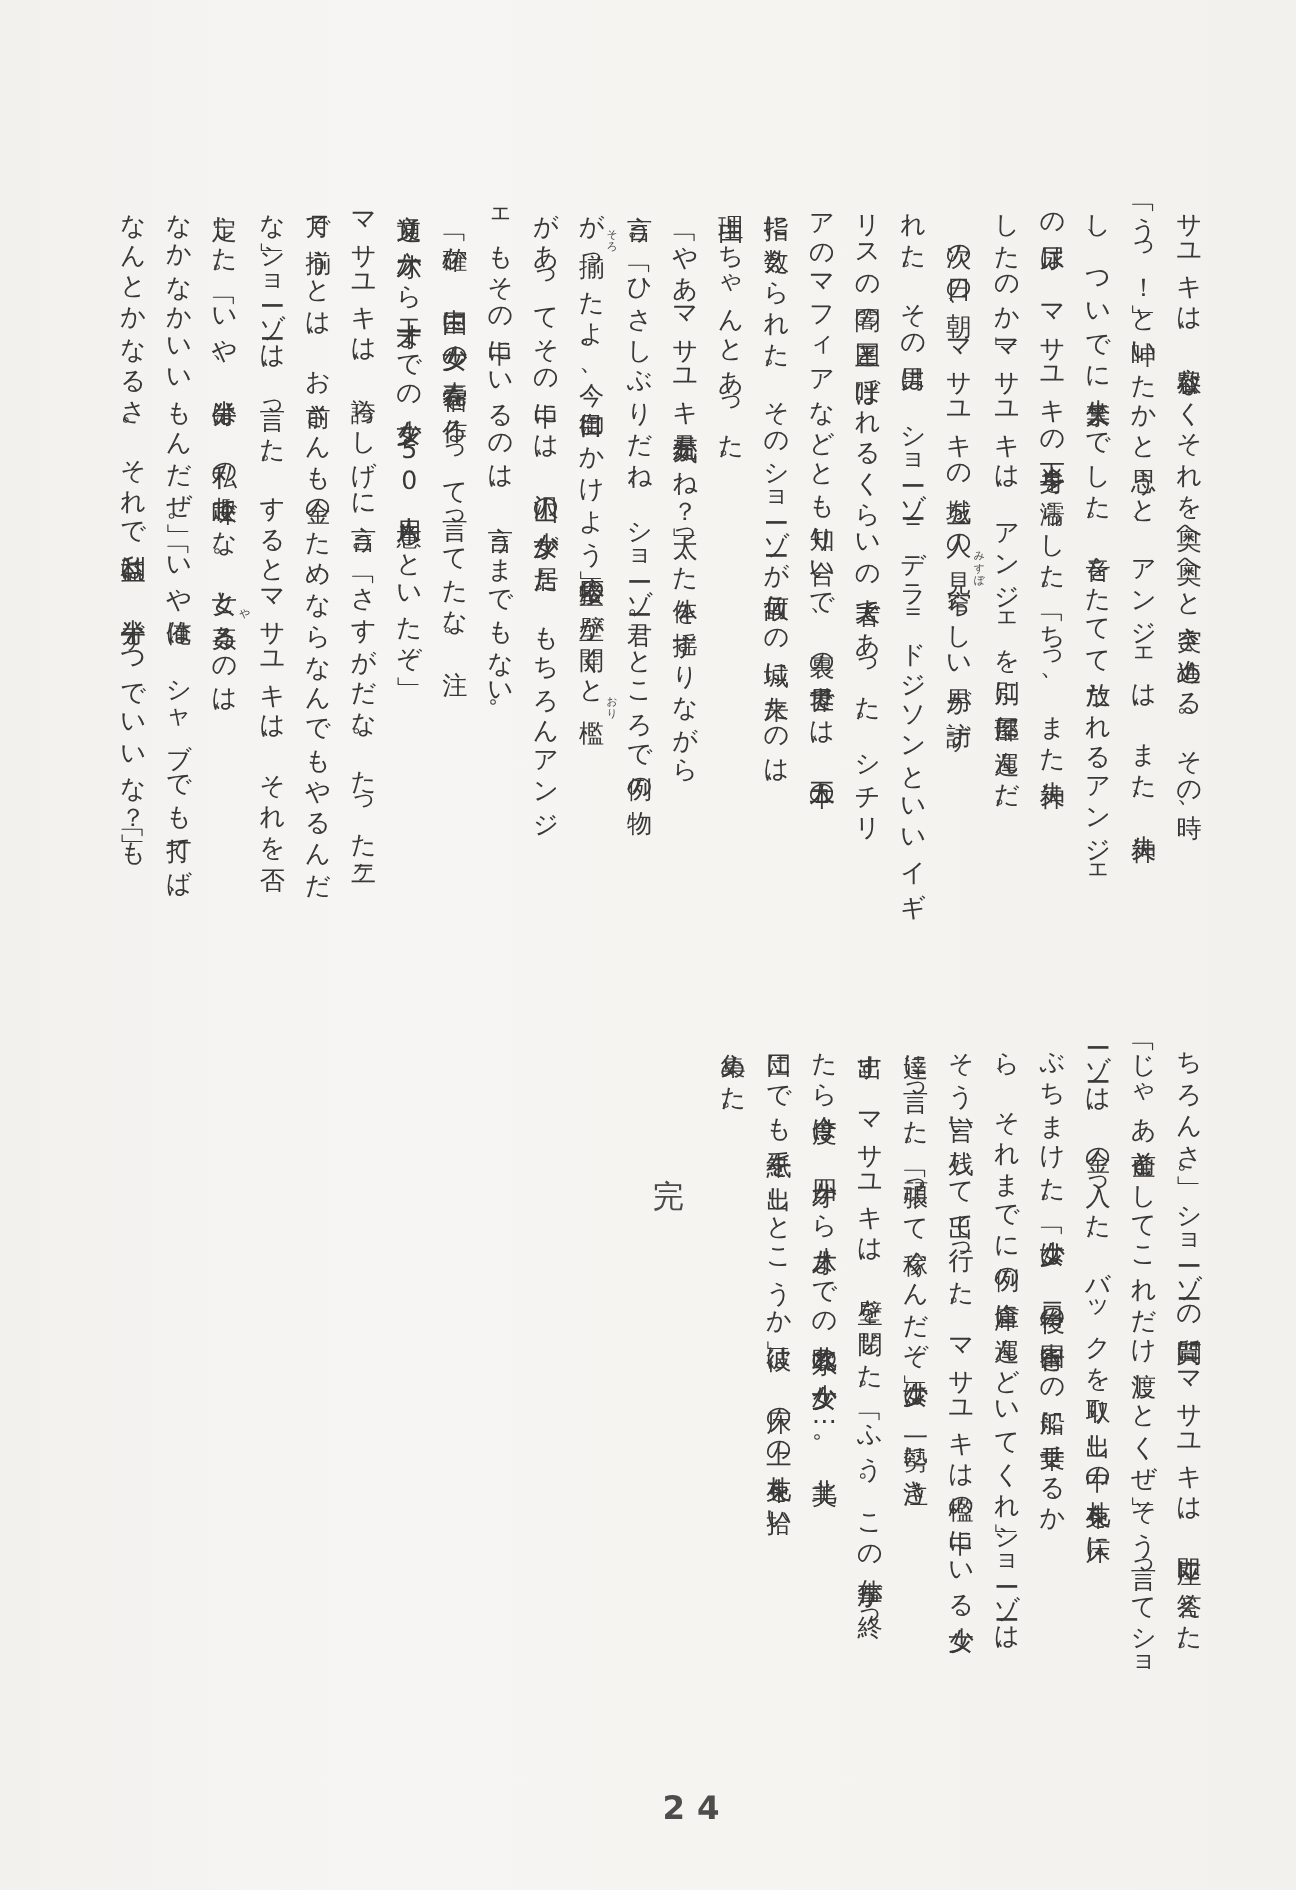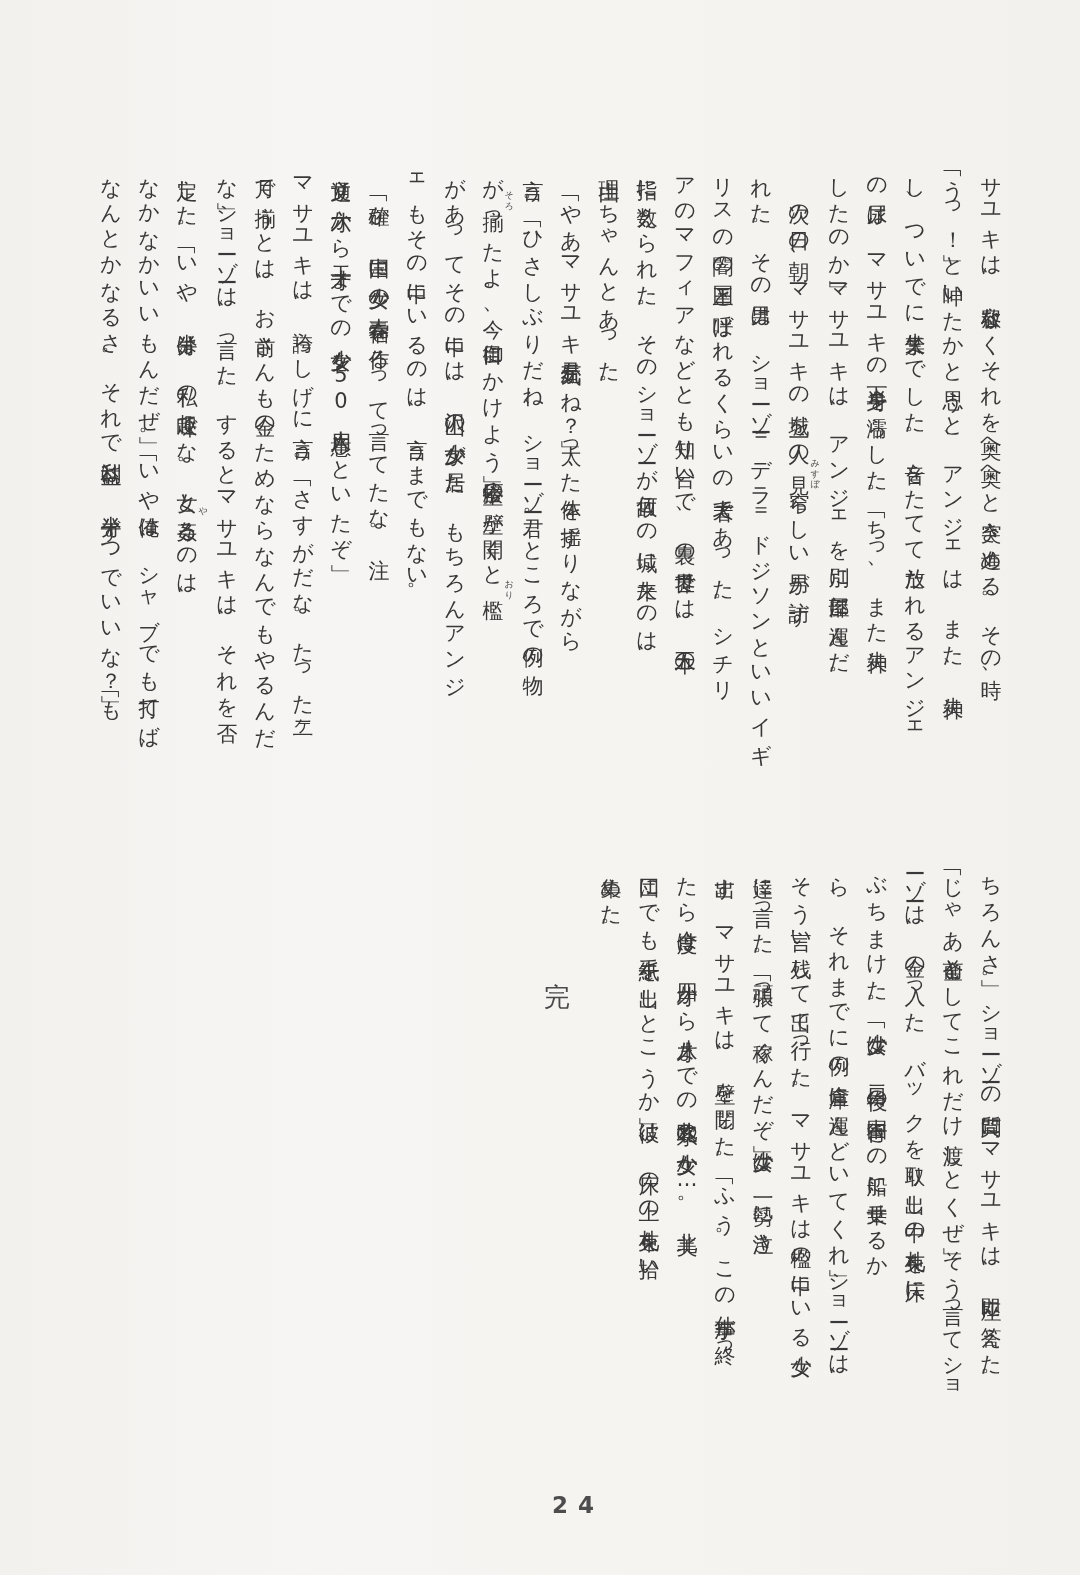--- a/index.html
+++ b/index.html
@@ -57,21 +57,21 @@
     left: 544px;
     top: 980px;
     font-size: 26px;
     font-family: "DejaVu Serif", "Liberation Serif", serif;
     color: #4a4a4a;
   }
   .page-number {
     position: absolute;
     left: 552px;
     top: 1492px;
-    font-size: 23px;
+    font-size: 27px;
     font-weight: bold;
     letter-spacing: 10px;
     color: #4d4d4d;
     font-family: "DejaVu Sans", "Liberation Sans", sans-serif;
   }
 </style>
 </head>
 <body>
 
 <div class="page">

